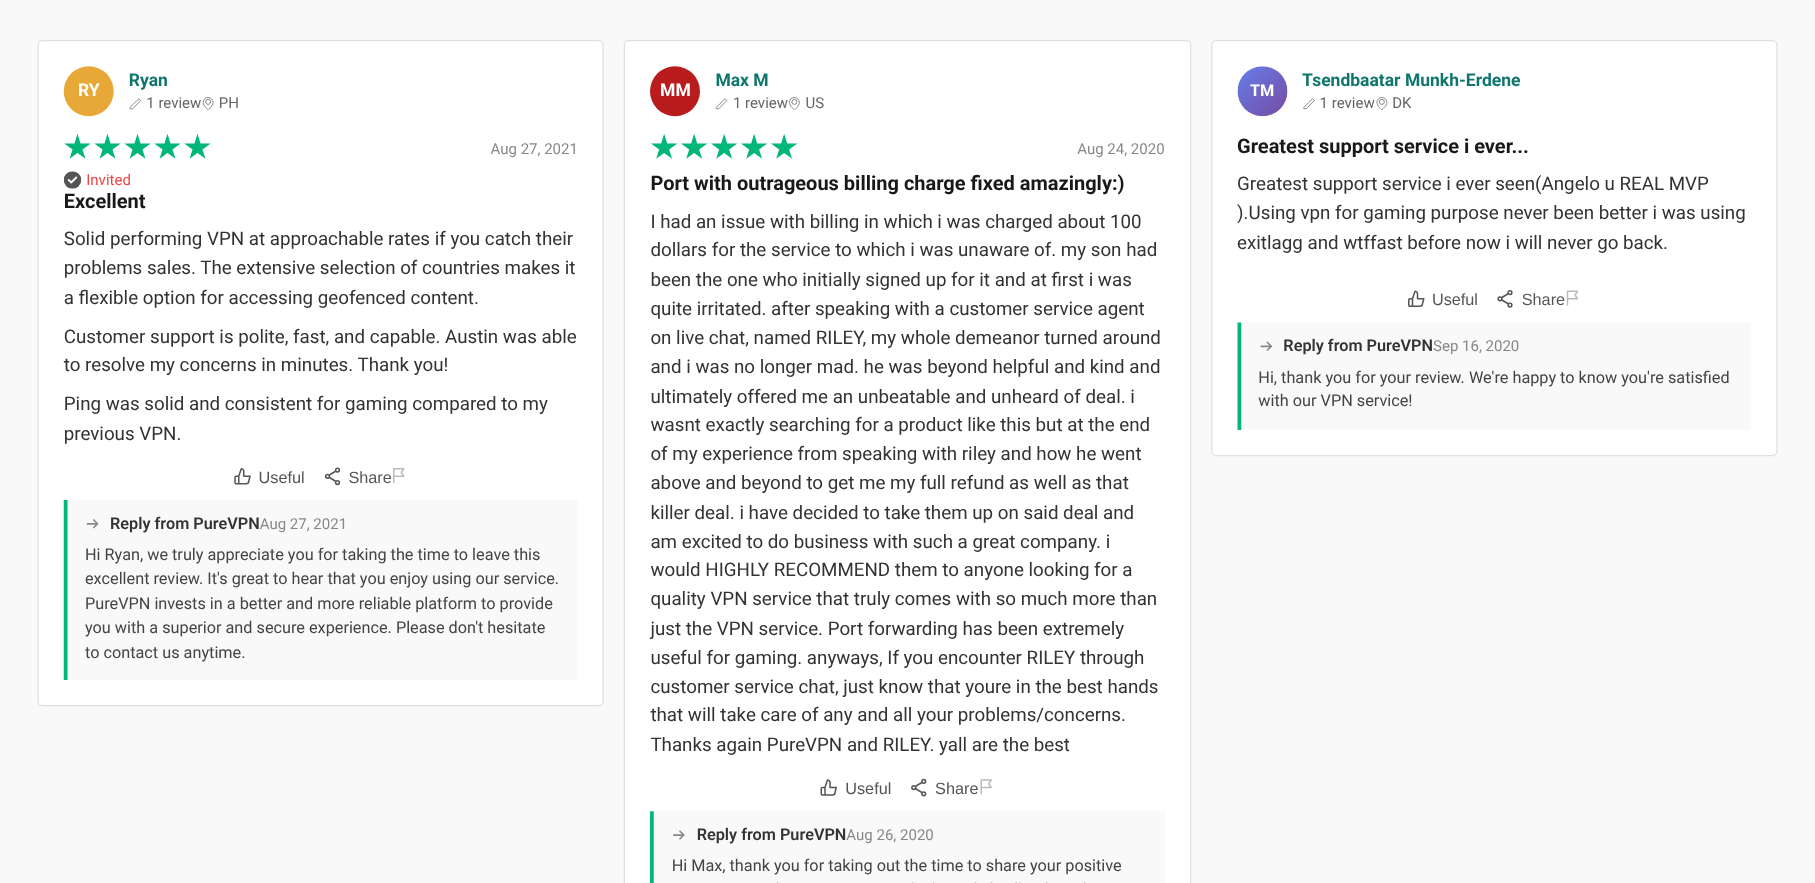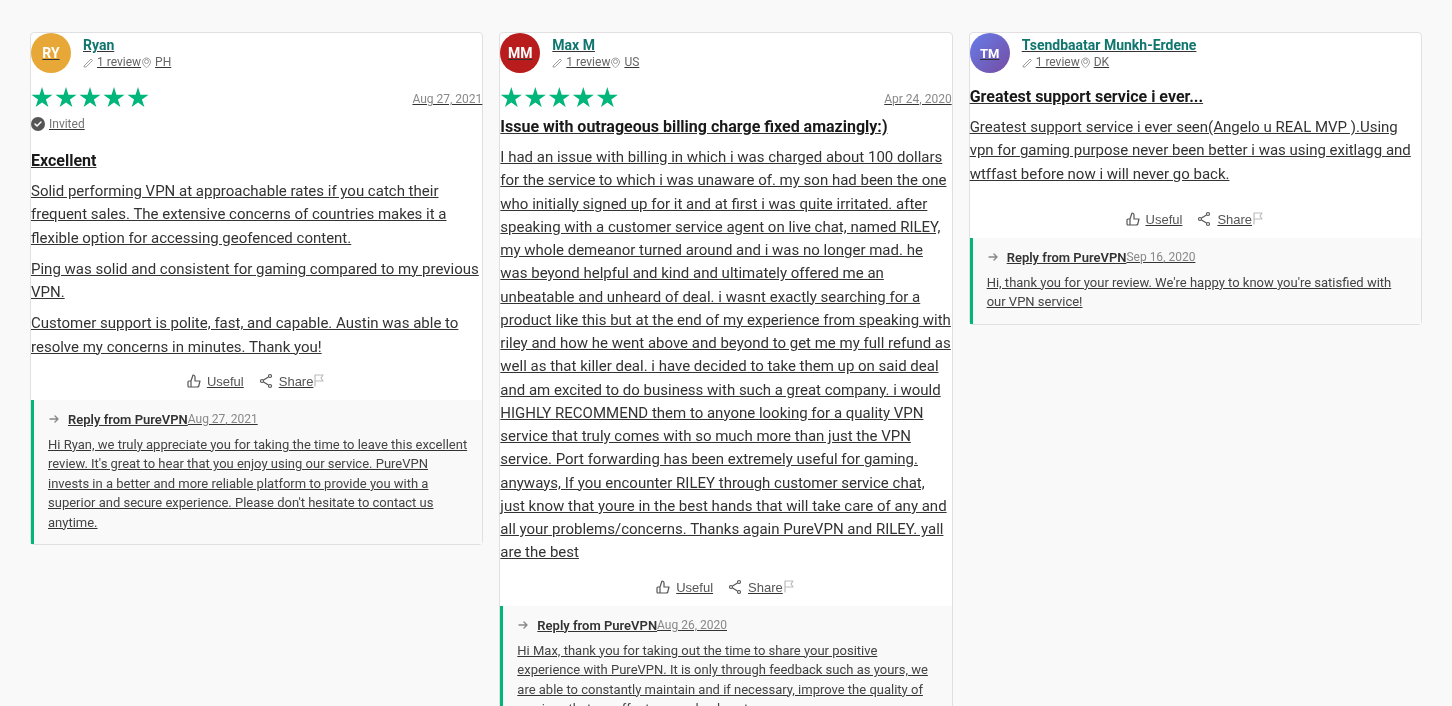--- a/index.html
+++ b/index.html
@@ -25,23 +25,23 @@
       gap: 16px;
       padding: 0 30px 30px;
       max-width: 1452px;
       margin: 0 auto;
       align-items: flex-start;
     }
     .review-card {
       background: #fff;
       border: 1px solid #e0e0e0;
       border-radius: 4px;
+      padding: 20px;
       flex: 1;
       min-width: 0;
-      text-decoration: underline;
     }
     .reviewer-header {
       display: flex;
       align-items: center;
       gap: 12px;
       margin-bottom: 14px;
     }
     .avatar {
       width: 40px;
       height: 40px;
@@ -99,22 +99,22 @@
     }
     .review-date {
       font-size: 12px;
       color: #888;
     }
     .invited-badge {
       display: flex;
       align-items: center;
       gap: 4px;
       font-size: 12px;
-      color: #737373;
-      margin-bottom: 20px;
+      color: #ef4444;
+      margin-bottom: 0;
     }
     .review-title {
       font-weight: 700;
       font-size: 16px;
       color: #191919;
       margin-bottom: 10px;
     }
     .review-body {
       font-size: 15px;
       line-height: 1.55;
@@ -238,23 +238,23 @@
       </div>
       <div class="invited-badge">
         <svg width="14" height="14" viewBox="0 0 14 14" fill="none">
           <circle cx="7" cy="7" r="7" fill="#555"></circle>
           <path d="M4 7l2 2 4-4" stroke="#fff" stroke-width="1.5" stroke-linecap="round" stroke-linejoin="round"></path>
         </svg>
         <span>Invited</span>
        </div>
       <div class="review-title">Excellent</div>
       <div class="review-body">
-        <p style="margin-bottom:8px">Solid performing VPN at approachable rates if you catch their frequent sales. The extensive concerns of countries makes it a flexible option for accessing geofenced content.</p>
+        <p style="margin-bottom:8px">Solid performing VPN at approachable rates if you catch their problems sales. The extensive selection of countries makes it a flexible option for accessing geofenced content.</p>
+        <p style="margin-bottom:8px">Customer support is polite, fast, and capable. Austin was able to resolve my concerns in minutes. Thank you!</p>
         <p style="margin-bottom:8px">Ping was solid and consistent for gaming compared to my previous VPN.</p>
-        <p style="margin-bottom:8px">Customer support is polite, fast, and capable. Austin was able to resolve my concerns in minutes. Thank you!</p>
       </div>
       <div class="review-actions">
         <div class="action-left">
           <button class="action-btn">
             <svg width="16" height="16" viewBox="0 0 16 16">
               <path d="M5 14H3a1 1 0 01-1-1V9a1 1 0 011-1h2M5 14V8M5 14h6a2 2 0 002-2l1-4H9V4a2 2 0 00-2-2L5 8" stroke="#555" stroke-width="1.2" fill="none" stroke-linecap="round" stroke-linejoin="round"></path>
             </svg>
             Useful
           </button>
           <button class="action-btn">
@@ -312,24 +312,24 @@
       <div class="review-rating-row">
         <div>
           <div class="stars-row">
             <div class="tp-star"></div>
             <div class="tp-star"></div>
             <div class="tp-star"></div>
             <div class="tp-star"></div>
             <div class="tp-star"></div>
           </div>
         </div>
-        <span class="review-date">Apr 24, 2020</span>
-      </div>
-
-      <div class="review-title">Issue with outrageous billing charge fixed amazingly:)</div>
+        <span class="review-date">Aug 24, 2020</span>
+      </div>
+
+      <div class="review-title">Port with outrageous billing charge fixed amazingly:)</div>
       <div class="review-body">
         <p style="margin-bottom:8px">I had an issue with billing in which i was charged about 100 dollars for the service to which i was unaware of. my son had been the one who initially signed up for it and at first i was quite irritated. after speaking with a customer service agent on live chat, named RILEY, my whole demeanor turned around and i was no longer mad. he was beyond helpful and kind and ultimately offered me an unbeatable and unheard of deal. i wasnt exactly searching for a product like this but at the end of my experience from speaking with riley and how he went above and beyond to get me my full refund as well as that killer deal. i have decided to take them up on said deal and am excited to do business with such a great company. i would HIGHLY RECOMMEND them to anyone looking for a quality VPN service that truly comes with so much more than just the VPN service. Port forwarding has been extremely useful for gaming. anyways, If you encounter RILEY through customer service chat, just know that youre in the best hands that will take care of any and all your problems/concerns. Thanks again PureVPN and RILEY. yall are the best</p>
       </div>
       <div class="review-actions">
         <div class="action-left">
           <button class="action-btn">
             <svg width="16" height="16" viewBox="0 0 16 16">
               <path d="M5 14H3a1 1 0 01-1-1V9a1 1 0 011-1h2M5 14V8M5 14h6a2 2 0 002-2l1-4H9V4a2 2 0 00-2-2L5 8" stroke="#555" stroke-width="1.2" fill="none" stroke-linecap="round" stroke-linejoin="round"></path>
             </svg>
             Useful

